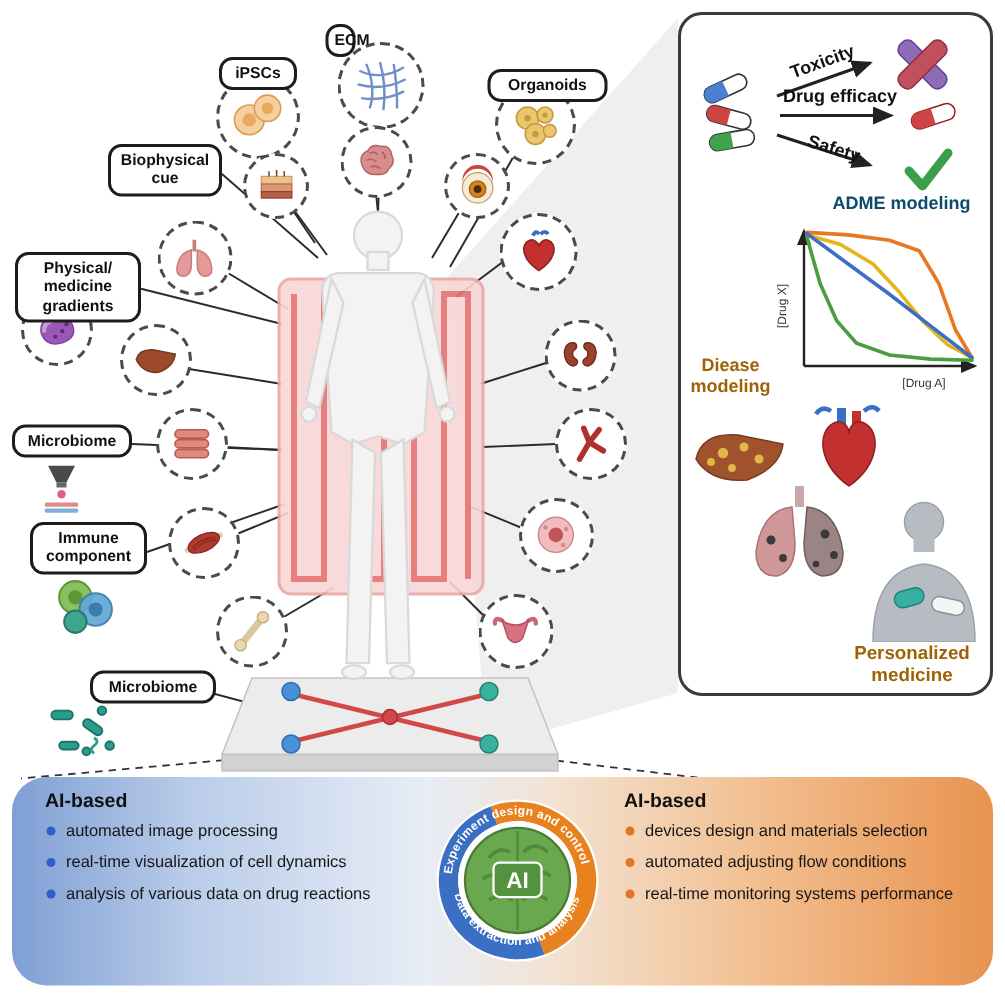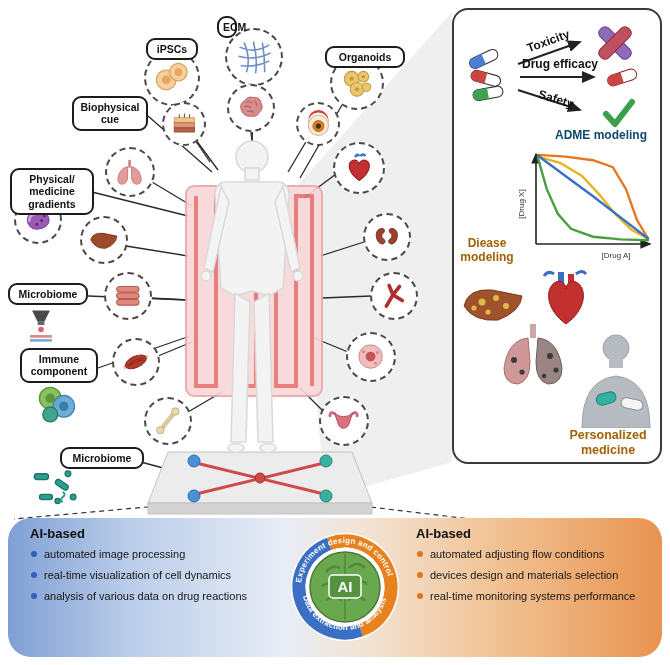--- a/index.html
+++ b/index.html
@@ -377,22 +377,22 @@
       <h3>AI-based</h3>
       <ul class="left-list">
         <li>automated image processing</li>
         <li>real-time visualization of cell dynamics</li>
         <li>analysis of various data on drug reactions</li>
       </ul>
     </div>
     <div class="ai-col" style="left:408px;width:240px">
       <h3>AI-based</h3>
       <ul class="right-list">
+        <li>devices design and materials selection</li>
         <li>automated adjusting flow conditions</li>
-        <li>devices design and materials selection</li>
         <li>real-time monitoring systems performance</li>
       </ul>
     </div>
     <svg class="badge" width="118" height="126" viewBox="0 0 118 126">
       <defs>
         <path id="arcTop" d="M15,63 A44,44 0 0 1 103,63"></path>
         <path id="arcBot" d="M16,63 A43,43 0 0 0 102,63"></path>
       </defs>
       <circle cx="59" cy="63" r="54" fill="#ffffff"></circle>
       <g transform="rotate(-20 59 63)">

